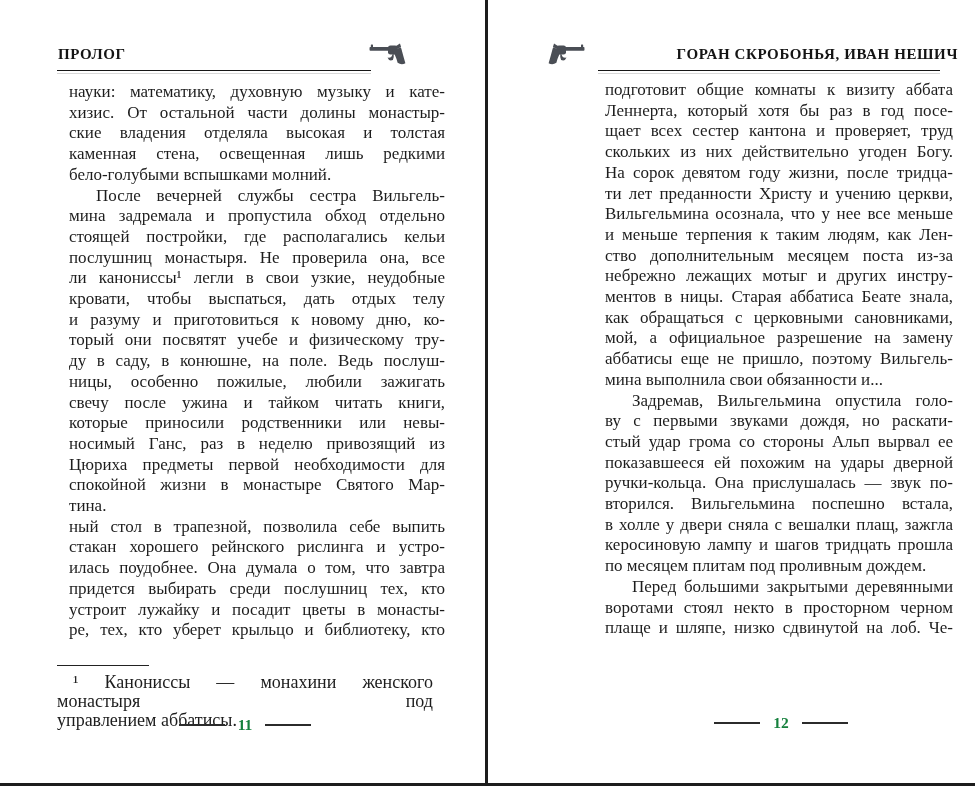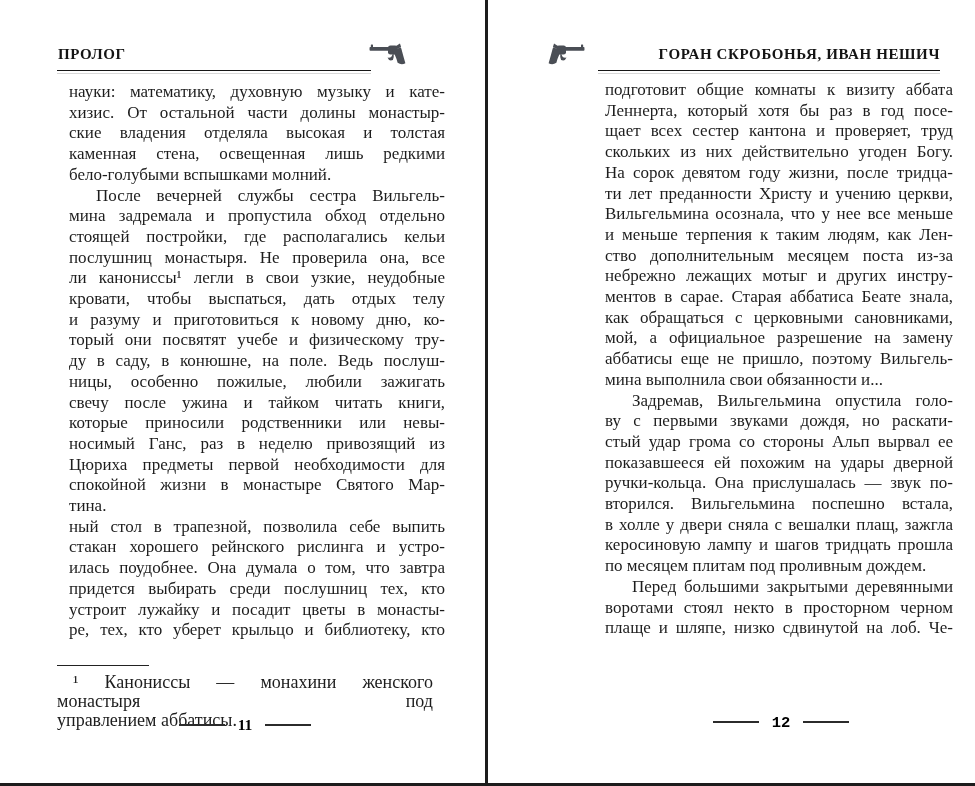--- a/index.html
+++ b/index.html
@@ -22,21 +22,21 @@
   
   .spine{position:absolute;left:485px;top:0;width:3px;height:786px;background:#1c1c1c;}
   .bottom-edge{position:absolute;left:0;bottom:0;width:975px;height:3px;background:#1c1c1c;}
 
   
   .rh-text{
     position:absolute;top:46px;font-size:15px;font-weight:bold;
     letter-spacing:0.6px;color:#141414;white-space:nowrap;
   }
   .page-left .rh-text{left:58px;}
-  .page-right .rh-text{right:35px;}
+  .page-right .rh-text{right:17px;}
   .rh-rule{position:absolute;top:70px;height:0;border-top:1.6px solid var(--rule);}
   .rh-rule::after{content:"";position:absolute;left:0;right:0;top:2px;border-top:1px solid #d8d8d8;}
   .page-left .rh-rule{left:57px;width:314px;}
   .page-right .rh-rule{left:111px;width:342px;}
 
   .gun{position:absolute;top:39px;width:40px;height:32px;}
   .page-left .gun{left:368px;transform:scaleX(-1);}
   .page-right .gun{left:59px;}
 
   
@@ -48,24 +48,24 @@
   .line-indent{text-indent:27px;}
 
   
   .footnote-sep{position:absolute;top:665px;left:57px;width:92px;border-top:1.5px solid #222;}
   .footnote{position:absolute;top:673px;left:57px;width:376px;font-size:18px;line-height:19px;}
   .footnote .line-indent{text-indent:16px;}
 
   
   .folio{
     position:absolute;width:376px;text-align:center;
-    font-size:15.5px;font-weight:bold;color:#000000;white-space:nowrap;
+    font-size:15.5px;font-weight:bold;color:#15803d;white-space:nowrap;
   }
   .page-left .folio{top:716px;left:57px;}
-  .page-right .folio{top:714px;left:106px;font-family:Liberation Mono, monospace;}
+  .page-right .folio{top:714px;left:106px;}
   .folio-dash{
     display:inline-block;width:46px;border-top:2px solid #2b2b2b;
     vertical-align:4px;margin:0 13px;
   }
   svg.defs{position:absolute;width:0;height:0;}
 </style>
 </head>
 <body>
 
 <svg class="defs" xmlns="http://www.w3.org/2000/svg" aria-hidden="true">
@@ -149,21 +149,21 @@
           <div class="line">подготовит общие комнаты к визиту аббата</div>
           <div class="line">Леннерта, который хотя бы раз в год посе-</div>
           <div class="line">щает всех сестер кантона и проверяет, труд</div>
           <div class="line">скольких из них действительно угоден Богу.</div>
           <div class="line">На сорок девятом году жизни, после тридца-</div>
           <div class="line">ти лет преданности Христу и учению церкви,</div>
           <div class="line">Вильгельмина осознала, что у нее все меньше</div>
           <div class="line">и меньше терпения к таким людям, как Лен-</div>
           <div class="line">ство дополнительным месяцем поста из-за</div>
           <div class="line">небрежно лежащих мотыг и других инстру-</div>
-          <div class="line">ментов в сарае. Старая аббатиса Беате знала,</div>
+          <div class="line">ментов в ницы. Старая аббатиса Беате знала,</div>
           <div class="line">как обращаться с церковными сановниками,</div>
           <div class="line">мой, а официальное разрешение на замену</div>
           <div class="line">аббатисы еще не пришло, поэтому Вильгель-</div>
           <div class="line line-last">мина выполнила свои обязанности и...</div>
         </div>
         <div class="para">
           <div class="line line-indent">Задремав, Вильгельмина опустила голо-</div>
           <div class="line">ву с первыми звуками дождя, но раскати-</div>
           <div class="line">стый удар грома со стороны Альп вырвал ее</div>
           <div class="line">показавшееся ей похожим на удары дверной</div>

